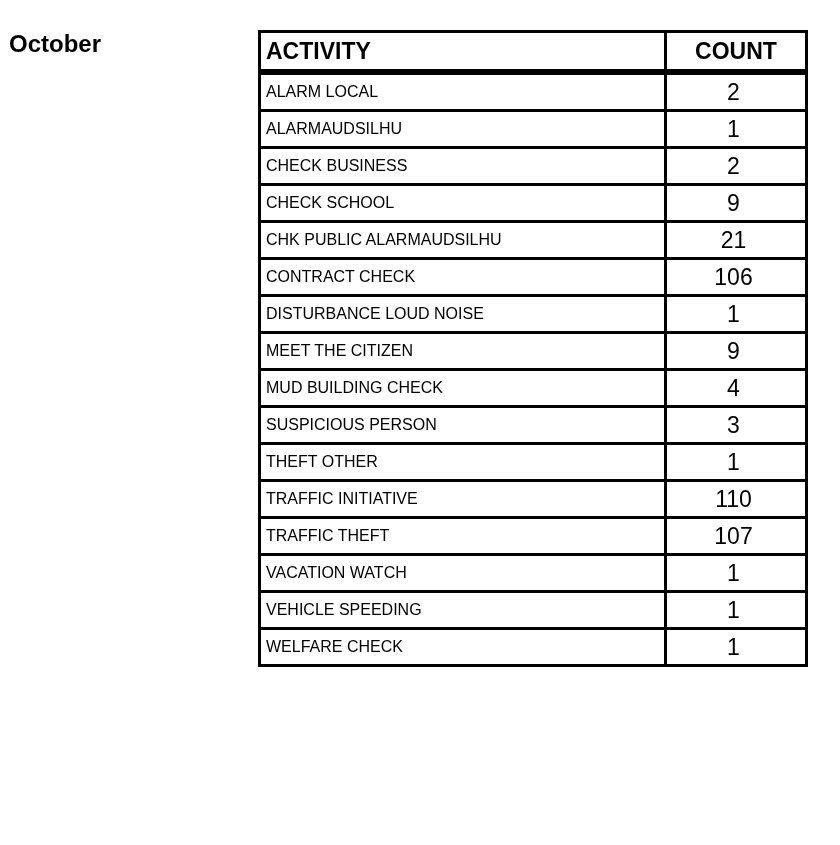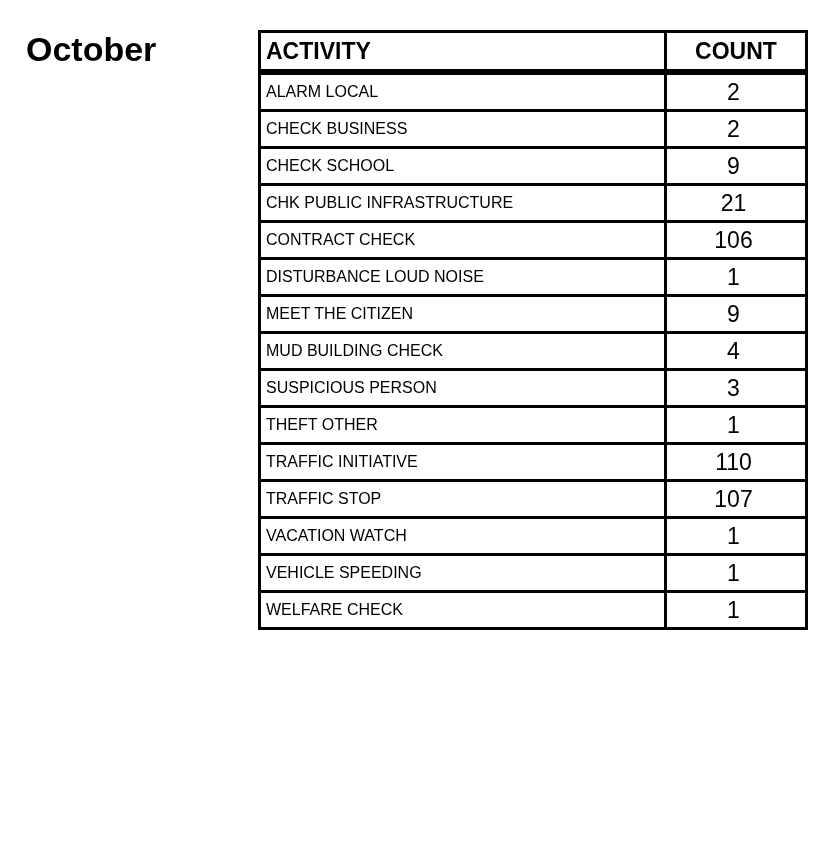--- a/index.html
+++ b/index.html
@@ -10,23 +10,23 @@
     width: 840px;
     height: 845px;
     background: #ffffff;
     position: relative;
     font-family: "Liberation Sans", sans-serif;
     color: #000000;
     overflow: hidden;
   }
   .month-label {
     position: absolute;
-    left: 26px;
+    left: 9px;
     top: 30px;
-    font-size: 34px;
+    font-size: 24px;
     font-weight: bold;
     letter-spacing: 0px;
   }
   table.activity-table {
     position: absolute;
     left: 258px;
     top: 30px;
     width: 533px;
     border-collapse: collapse;
     table-layout: fixed;
@@ -79,33 +79,37 @@
       <th class="col-count">COUNT</th>
     </tr>
   </thead>
   <tbody id="table-body">
 
   <tr>
     <td class="cell-activity">ALARM LOCAL</td>
     <td class="cell-count">2</td>
   </tr>
 
+  <tr>
+    <td class="cell-activity">ALARMAUDSILHU</td>
+    <td class="cell-count">1</td>
+  </tr>
 
   <tr>
     <td class="cell-activity">CHECK BUSINESS</td>
     <td class="cell-count">2</td>
   </tr>
 
   <tr>
     <td class="cell-activity">CHECK SCHOOL</td>
     <td class="cell-count">9</td>
   </tr>
 
   <tr>
-    <td class="cell-activity">CHK PUBLIC INFRASTRUCTURE</td>
+    <td class="cell-activity">CHK PUBLIC ALARMAUDSILHU</td>
     <td class="cell-count">21</td>
   </tr>
 
   <tr>
     <td class="cell-activity">CONTRACT CHECK</td>
     <td class="cell-count">106</td>
   </tr>
 
 
   <tr>
@@ -133,21 +137,21 @@
     <td class="cell-count">1</td>
   </tr>
 
 
   <tr>
     <td class="cell-activity">TRAFFIC INITIATIVE</td>
     <td class="cell-count">110</td>
   </tr>
 
   <tr>
-    <td class="cell-activity">TRAFFIC STOP</td>
+    <td class="cell-activity">TRAFFIC THEFT</td>
     <td class="cell-count">107</td>
   </tr>
 
   <tr>
     <td class="cell-activity">VACATION WATCH</td>
     <td class="cell-count">1</td>
   </tr>
 
   <tr>
     <td class="cell-activity">VEHICLE SPEEDING</td>

